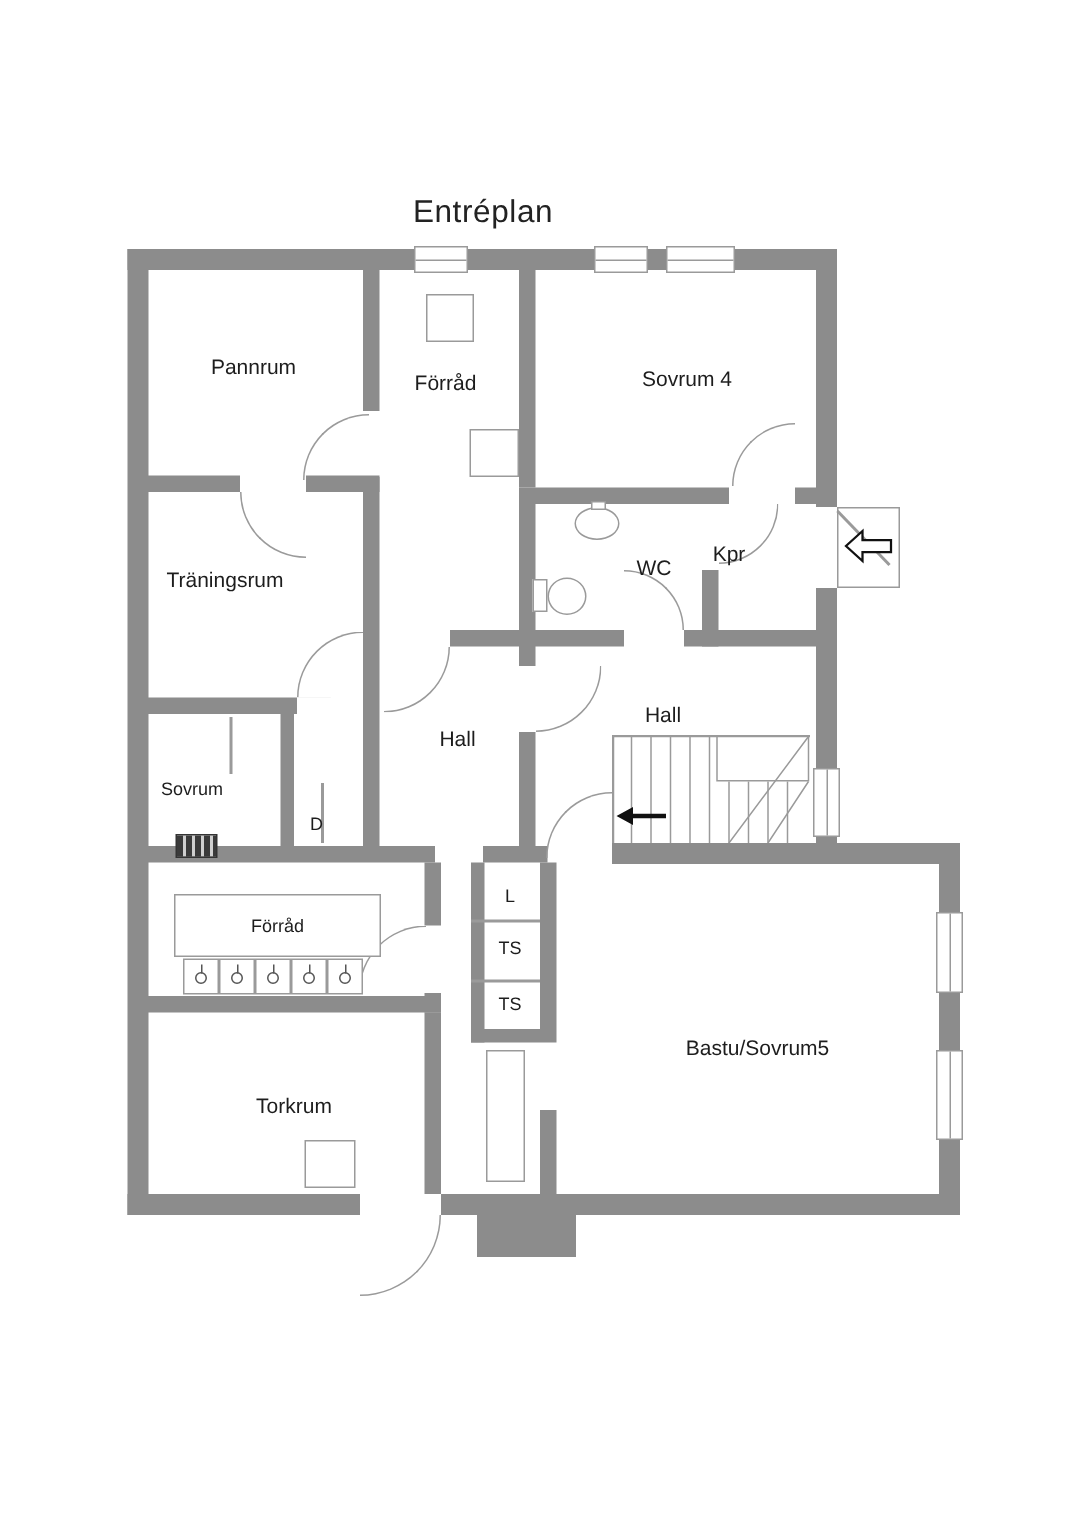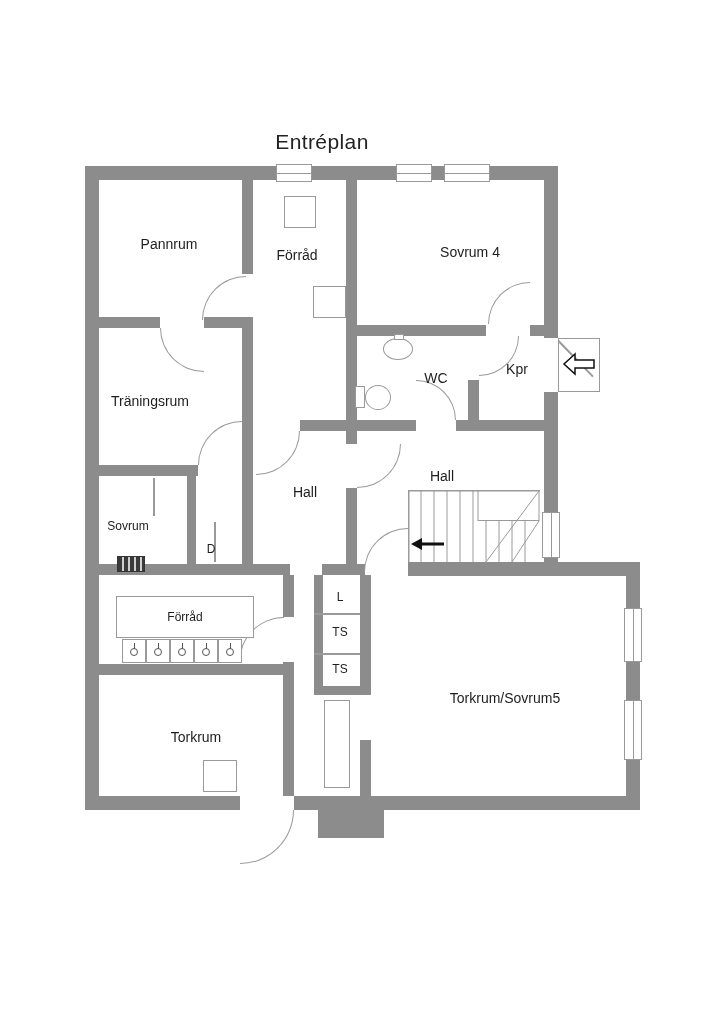--- a/index.html
+++ b/index.html
@@ -128,28 +128,28 @@
   <div class="hc" style="left:122px;top:639px"></div>
   <div class="hc" style="left:146px;top:639px"></div>
   <div class="hc" style="left:170px;top:639px"></div>
   <div class="hc" style="left:194px;top:639px"></div>
   <div class="hc" style="left:218px;top:639px"></div>
   <div class="fx" style="left:203px;top:760px;width:34px;height:32px"></div>
   <div class="fx" style="left:324px;top:700px;width:26px;height:88px"></div>
 
   <div class="lb" style="left:169px;top:244px">Pannrum</div>
   <div class="lb" style="left:297px;top:255px">Förråd</div>
-  <div class="lb" style="left:470px;top:252px">Sovrum 4</div>
-  <div class="lb" style="left:150px;top:401px">Träningsrum</div>
+  <div class="lb" style="left:458px;top:252px">Sovrum 4</div>
+  <div class="lb" style="left:150px;top:386px">Träningsrum</div>
   <div class="lb" style="left:436px;top:378px">WC</div>
-  <div class="lb" style="left:517px;top:369px">Kpr</div>
+  <div class="lb" style="left:486px;top:369px">Kpr</div>
   <div class="lb sm" style="left:128px;top:526px">Sovrum</div>
   <div class="lb sm" style="left:211px;top:549px">D</div>
   <div class="lb" style="left:305px;top:492px">Hall</div>
   <div class="lb" style="left:442px;top:476px">Hall</div>
   <div class="lb sm" style="left:185px;top:617px">Förråd</div>
   <div class="lb sm" style="left:340px;top:597px">L</div>
   <div class="lb sm" style="left:340px;top:632px">TS</div>
   <div class="lb sm" style="left:340px;top:669px">TS</div>
   <div class="lb" style="left:196px;top:737px">Torkrum</div>
-  <div class="lb" style="left:505px;top:698px">Torkrum/Sovrum5</div>
+  <div class="lb" style="left:505px;top:698px">Bastu/Sovrum5</div>
 
 </div>
 
 </body></html>

